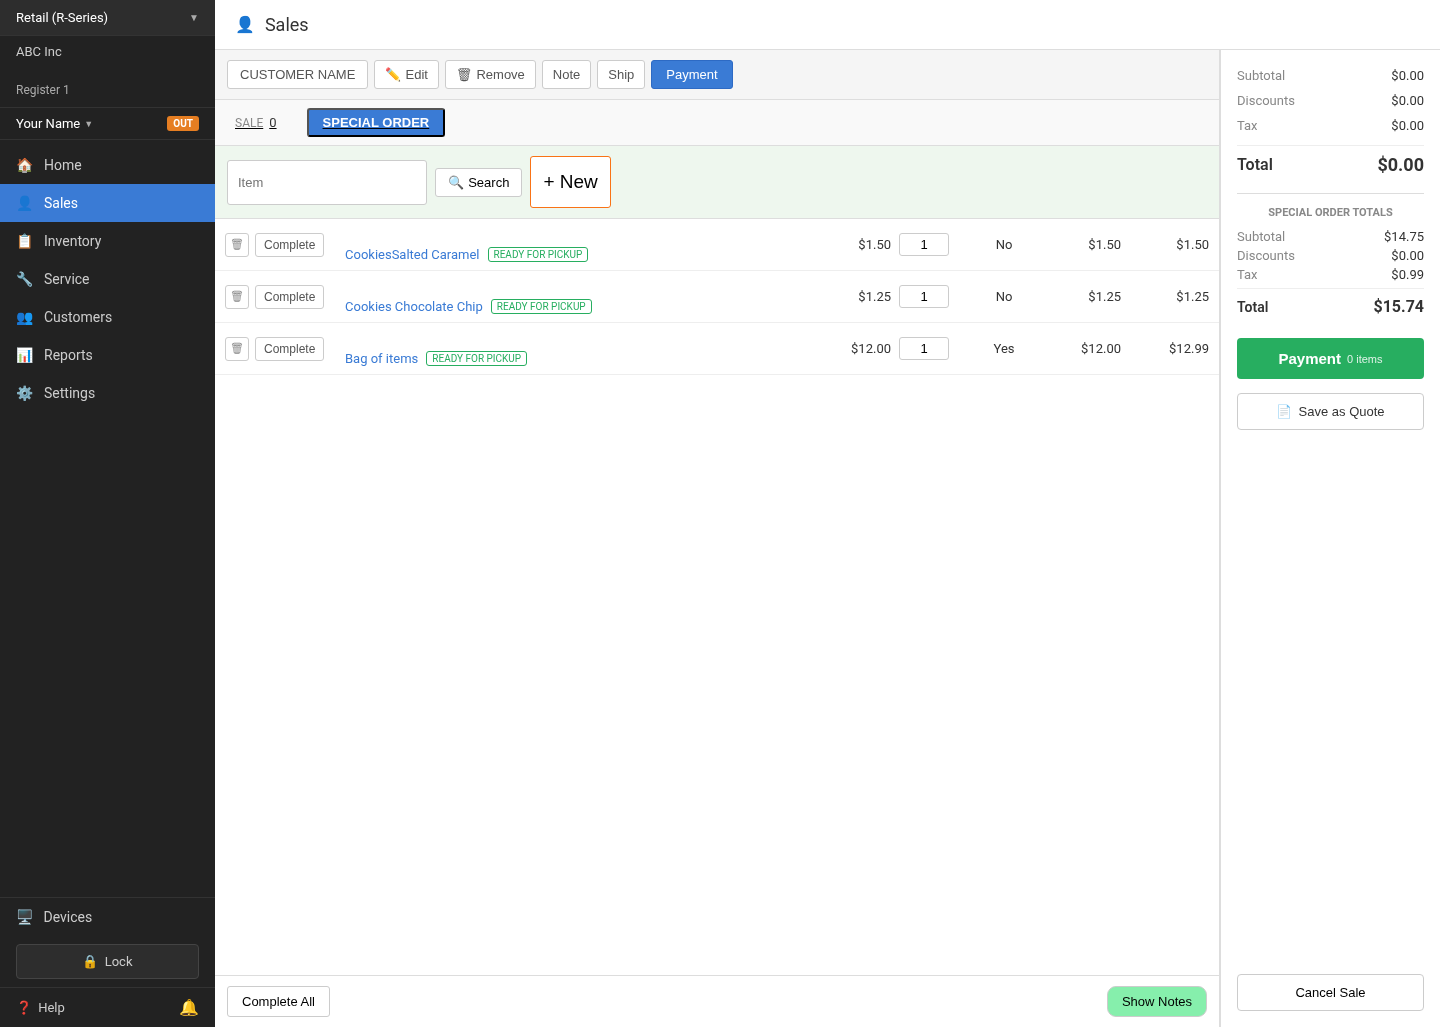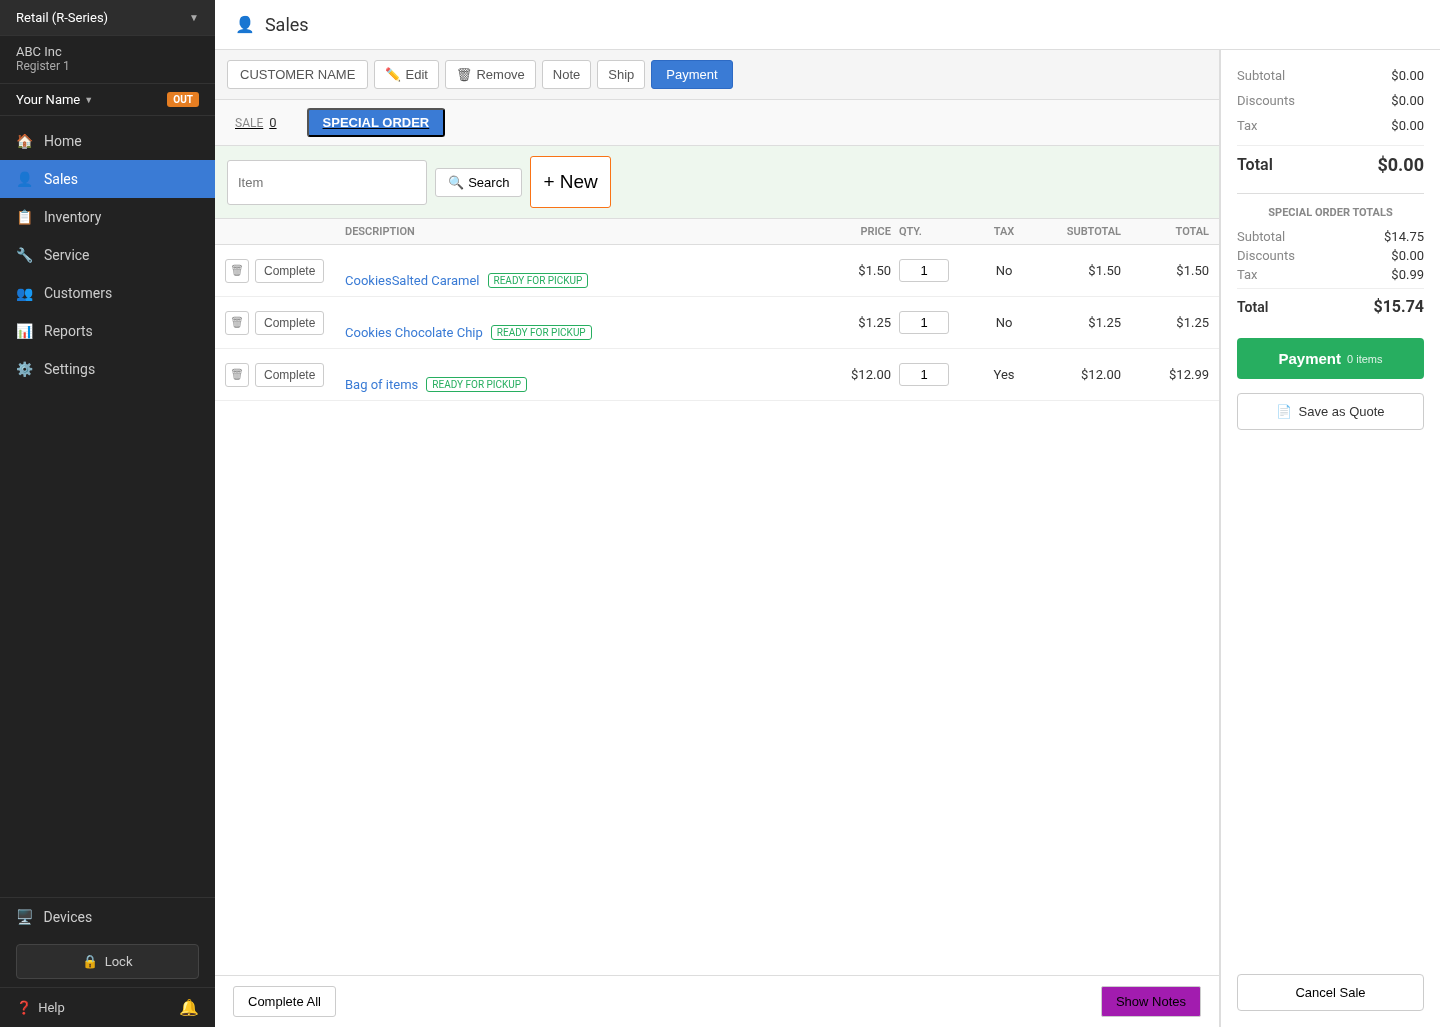--- a/index.html
+++ b/index.html
@@ -40,21 +40,21 @@
     #sidebar .store-name {
       font-size: 13px;
       color: #fff;
     }
     #sidebar .chevron { color: #aaa; font-size: 10px; }
     #sidebar .register-info {
       padding: 8px 16px 10px;
       border-bottom: 1px solid #333;
     }
     #sidebar .register-company { font-size: 13px; color: #ccc; }
-    #sidebar .register-name { font-size: 12px; color: #aaa; }
+    #sidebar .register-name { font-size: 12px; color: #aaa; margin-top: 24px; }
     #sidebar .user-row {
       padding: 8px 16px;
       display: flex;
       align-items: center;
       justify-content: space-between;
       border-bottom: 1px solid #333;
     }
     #sidebar .user-name { font-size: 13px; color: #fff; display: flex; align-items: center; gap: 4px; }
     #sidebar .out-badge {
       background: #e67e22;
@@ -318,36 +318,36 @@
     }
     .tax-cell { font-size: 13px; color: #333; text-align: center; }
     .subtotal-cell { font-size: 13px; color: #333; text-align: right; padding-right: 8px; }
     .total-cell { font-size: 13px; color: #333; text-align: right; }
 
     
     .table-actions {
       display: flex;
       align-items: center;
       justify-content: space-between;
-      padding: 10px 18px;
+      padding: 10px 12px;
       background: #fff;
       border-top: 1px solid #ddd;
     }
     .complete-all-btn {
       background: #fff;
       border: 1px solid #ccc;
       border-radius: 3px;
       padding: 7px 14px;
       font-size: 13px;
       cursor: pointer;
     }
     .show-notes-btn {
-      background: #a21caf;
-      border: 1px solid #ccc;
-      border-radius: 2px;
+      background: #86efac;
+      border: 1px solid #ccc;
+      border-radius: 9px;
       padding: 7px 14px;
       font-size: 13px;
       cursor: pointer;
     }
 
     
     #right-panel {
       width: 220px;
       min-width: 220px;
       background: #fff;
@@ -555,30 +555,20 @@
       <div class="search-bar">
         <input class="item-input" type="text" placeholder="Item" style="">
         <button class="search-btn">
           <span>🔍</span>
           <span>Search</span>
         </button>
         <button class="new-btn">+ New</button>
       </div>
 
       <div class="items-table">
-        <div class="table-header">
-          <span></span>
-          <span></span>
-          <span>DESCRIPTION</span>
-          <span style="text-align:right;padding-right:8px;">PRICE</span>
-          <span>QTY.</span>
-          <span style="text-align:center;">TAX</span>
-          <span style="text-align:right;padding-right:8px;">SUBTOTAL</span>
-          <span style="text-align:right;">TOTAL</span>
-        </div>
 
         <div class="table-row">
           <div>
             <button class="delete-btn">🗑</button>
           </div>
           <div>
             <button class="complete-btn">Complete</button>
           </div>
           <div class="desc-cell">
             <a class="item-link">CookiesSalted Caramel</a>

